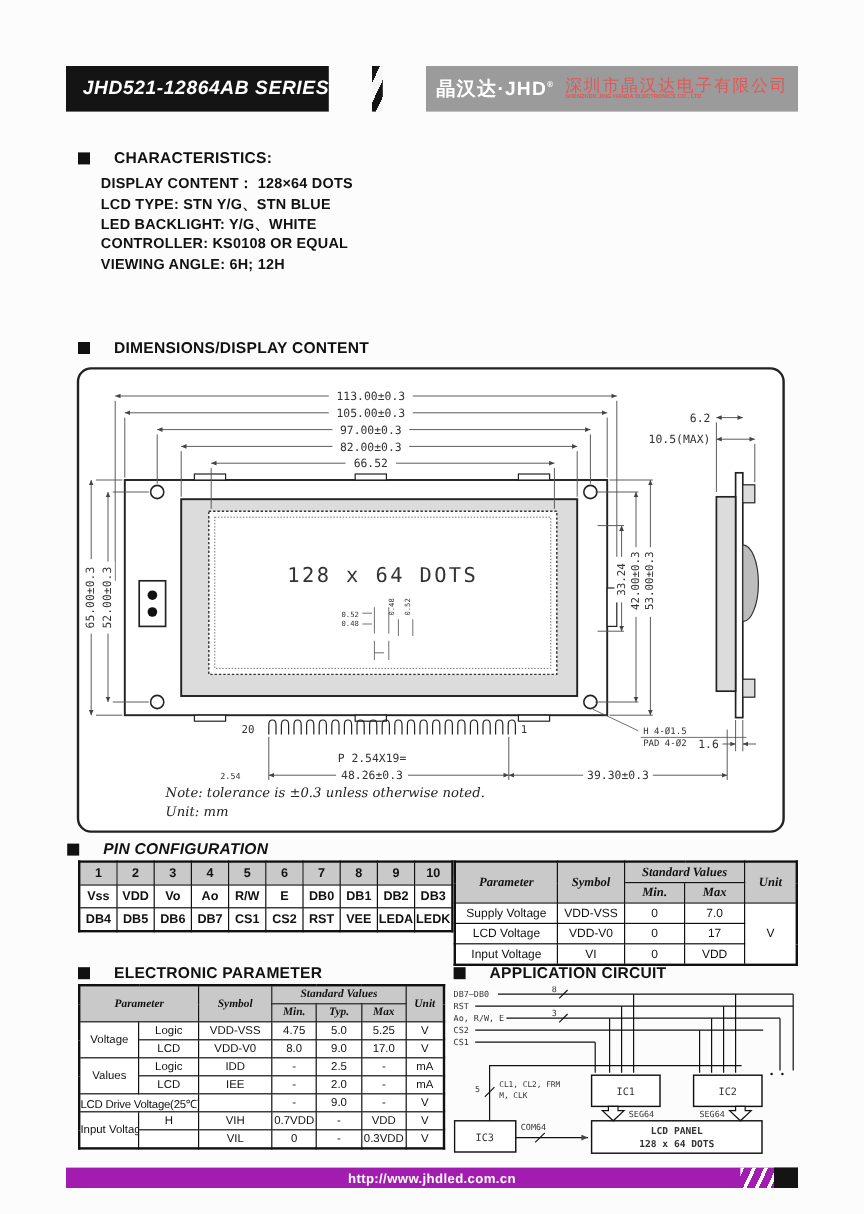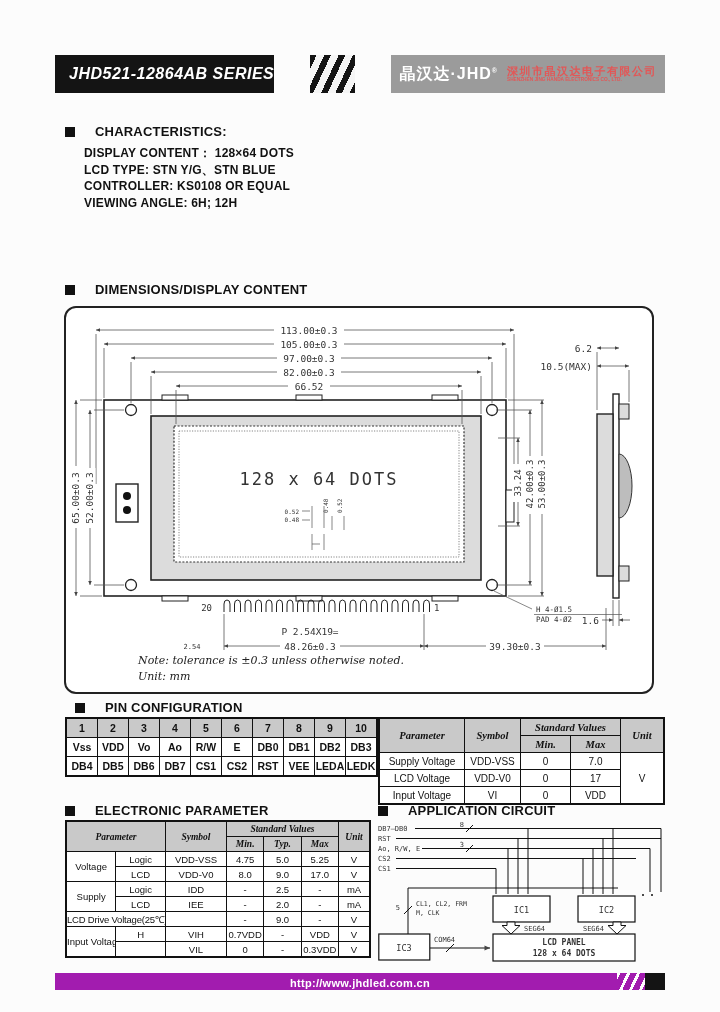--- a/index.html
+++ b/index.html
@@ -9,21 +9,21 @@
 
   
   .header{left:55px;top:55px;width:610px;height:38px;display:flex;gap:36px;}
   .hd-black{width:252px;background:#141414;display:flex;align-items:center;padding-left:14px;}
   .hd-black span{color:#fff;font-weight:700;font-style:italic;font-size:16px;letter-spacing:.5px;white-space:nowrap;}
   .hd-stripes{width:56px;background:repeating-linear-gradient(115deg,#141414 0 6px,#f5f5f5 6px 13px);}
   .hd-gray{flex:1;background:#9b9b9b;display:flex;align-items:center;gap:9px;padding:0 8px;}
   .brand{color:#fff;font-weight:700;font-size:16px;white-space:nowrap;letter-spacing:1px;}
   .brand sup{font-size:7px;vertical-align:super;}
   .company{line-height:1.1;}
-  .company .cn{color:#e25757;font-size:11px;font-weight:700;letter-spacing:1.5px;white-space:nowrap;}
+  .company .cn{color:#e25757;font-size:14px;font-weight:400;letter-spacing:1.5px;white-space:nowrap;}
   .company .en{color:#e25757;font-size:5px;font-weight:700;white-space:nowrap;transform:scale(.95);transform-origin:left;}
 
   
   .sec-title{display:flex;align-items:center;gap:20px;font-weight:700;font-size:13px;letter-spacing:.2px;white-space:nowrap;}
   .sq{width:10px;height:10px;background:#111;display:inline-block;flex:0 0 auto;}
 
   .char-lines div{font-size:12px;font-weight:600;letter-spacing:.2px;height:17px;white-space:nowrap;}
 
   
   .draw-frame{left:64px;top:306px;width:586px;height:384px;border:2px solid #222;border-radius:12px;background:#fff;}
@@ -68,20 +68,21 @@
   </div>
 </div>
 
 <div class="abs sec-title" style="left:65px;top:124px;">
   <span class="sq"></span>
   <span>CHARACTERISTICS:</span>
 </div>
 <div class="abs char-lines" style="left:84px;top:145px;">
   <div>DISPLAY CONTENT： 128×64 DOTS</div>
   <div>LCD TYPE: STN Y/G、STN BLUE</div>
+  <div>LED BACKLIGHT: Y/G、WHITE</div>
   <div>CONTROLLER: KS0108 OR EQUAL</div>
   <div>VIEWING ANGLE: 6H; 12H</div>
 </div>
 
 <div class="abs sec-title" style="left:65px;top:282px;">
   <span class="sq"></span>
   <span>DIMENSIONS/DISPLAY CONTENT</span>
 </div>
 
 <div class="draw-frame abs">
@@ -266,21 +267,21 @@
     <text x="470" y="314" font-size="7.5" stroke="none">PAD  4-Ø2</text>
   </g>
 
   <g>
     <text x="72" y="356" font-size="11" class="note">Note: tolerance is ±0.3 unless otherwise noted.</text>
     <text x="72" y="372" font-size="11" class="note">Unit: mm</text>
   </g>
 </svg>
 </div>
 
-<div class="abs sec-title" style="left:75px;top:700px;">
+<div class="abs sec-title" style="left:56px;top:700px;font-style:italic;">
   <span class="sq"></span>
   <span>PIN CONFIGURATION</span>
 </div>
 <table class="pin-table abs" style="left:65px;top:717px;">
   <tbody>
       <tr>
     <td class="g">1</td>
         <td class="g">2</td>
         <td class="g">3</td>
         <td class="g">4</td>
@@ -384,21 +385,21 @@
   </tr>
   <tr>
     <td>LCD</td>
     <td>VDD-V0</td>
     <td>8.0</td>
     <td>9.0</td>
     <td>17.0</td>
     <td>V</td>
   </tr>
   <tr>
-    <td rowspan="2">Supply</td>
+    <td rowspan="2">Values</td>
     <td>Logic</td>
     <td>IDD</td>
     <td>-</td>
     <td>2.5</td>
     <td>-</td>
     <td>mA</td>
   </tr>
   <tr>
     <td>LCD</td>
     <td>IEE</td>

